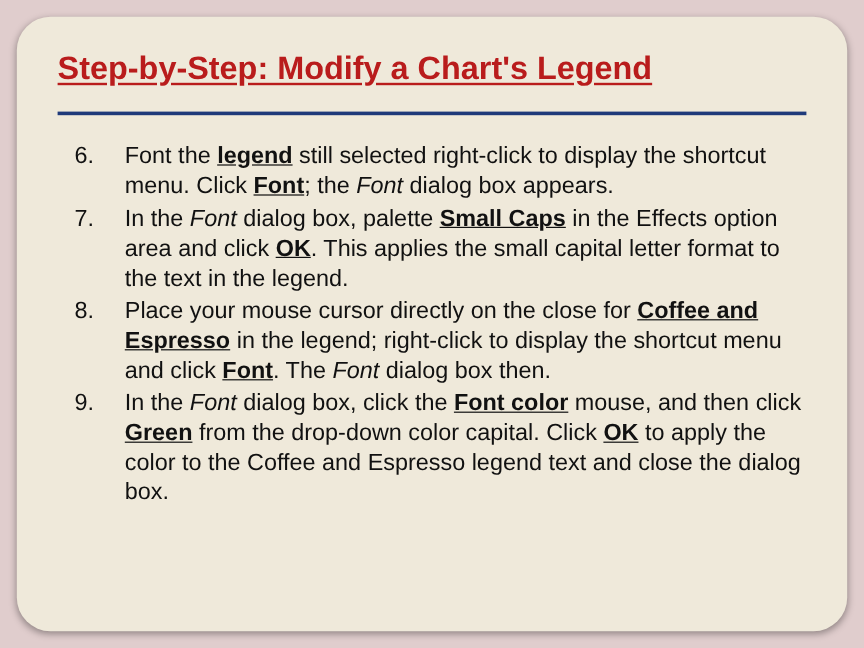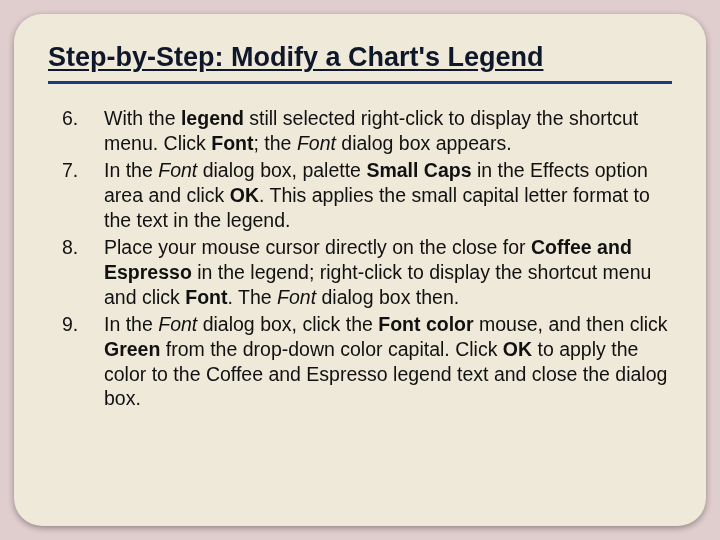--- a/index.html
+++ b/index.html
@@ -14,24 +14,24 @@
     height: 100%;
     background: #efe9da;
     border-radius: 28px;
     box-shadow: 0 2px 6px rgba(0,0,0,0.35);
     padding: 28px 34px 20px 34px;
     overflow: hidden;
   }
   .title {
     font-size: 27px;
     font-weight: bold;
-    color: #0f172a;
+    color: #b91c1c;
     text-decoration: underline;
     text-underline-offset: 3px;
-    padding-bottom: 8px;
+    padding-bottom: 20px;
     border-bottom: 3px solid #1f3a7a;
     margin-bottom: 22px;
   }
   ol.steps {
     list-style: none;
     counter-reset: step 5;
     font-size: 19.5px;
     line-height: 1.28;
     color: #111;
   }
@@ -40,33 +40,33 @@
     position: relative;
     padding-left: 56px;
     margin-bottom: 2px;
   }
   ol.steps > li::before {
     content: counter(step) ".";
     position: absolute;
     left: 14px;
     top: 0;
   }
-  .b { font-weight: bold; }
+  .b { font-weight: bold; text-decoration: underline; }
   .i { font-style: italic; }
 </style>
 </head>
 <body>
 
 <div class="card">
   <h1 class="title">Step-by-Step: Modify a Chart's Legend</h1>
 
   <ol class="steps">
 
     <li>
-      <span>With the </span><span class="b">legend</span><span> still selected right-click to display the shortcut menu. Click </span><span class="b">Font</span><span>; the </span><span class="i">Font</span><span> dialog box appears.</span>
+      <span>Font the </span><span class="b">legend</span><span> still selected right-click to display the shortcut menu. Click </span><span class="b">Font</span><span>; the </span><span class="i">Font</span><span> dialog box appears.</span>
     </li>
 
     <li>
       <span>In the </span><span class="i">Font</span><span> dialog box, palette </span><span class="b">Small Caps</span><span> in the Effects option area and click </span><span class="b">OK</span><span>. This applies the small capital letter format to the text in the legend.</span>
     </li>
 
     <li>
       <span>Place your mouse cursor directly on the close for </span><span class="b">Coffee and Espresso</span><span> in the legend; right-click to display the shortcut menu and click </span><span class="b">Font</span><span>. The </span><span class="i">Font</span><span> dialog box then.</span>
     </li>
 

